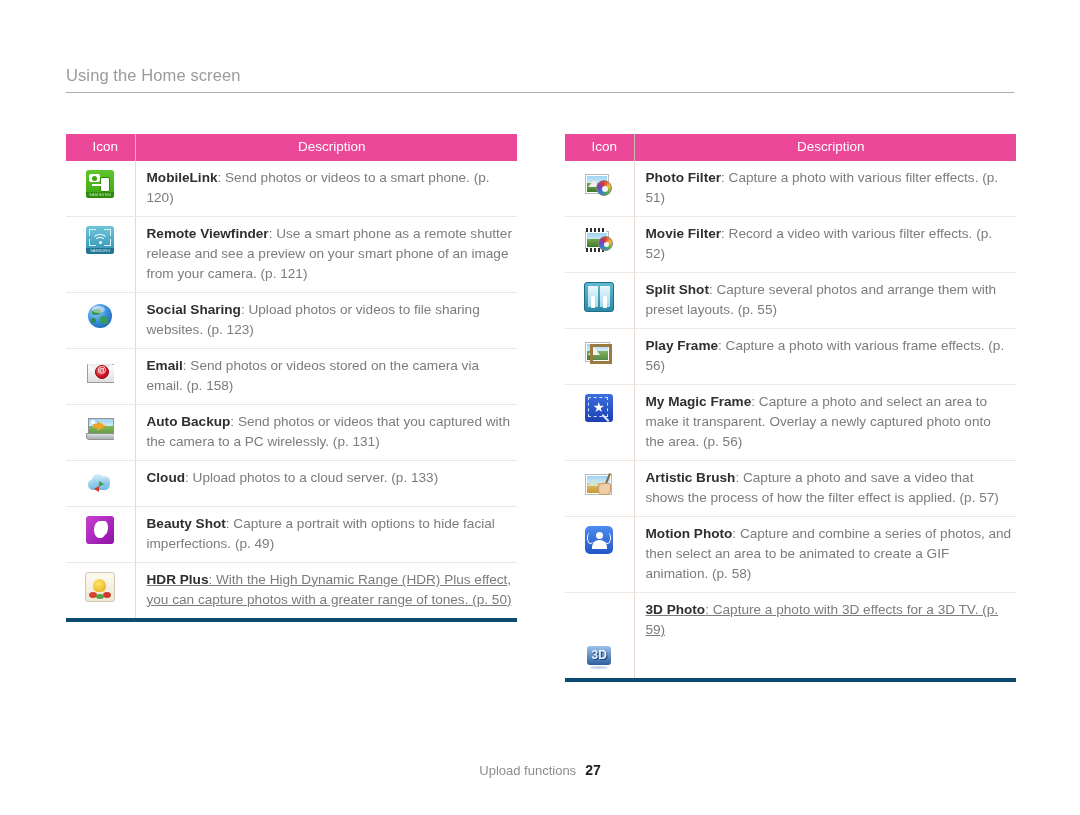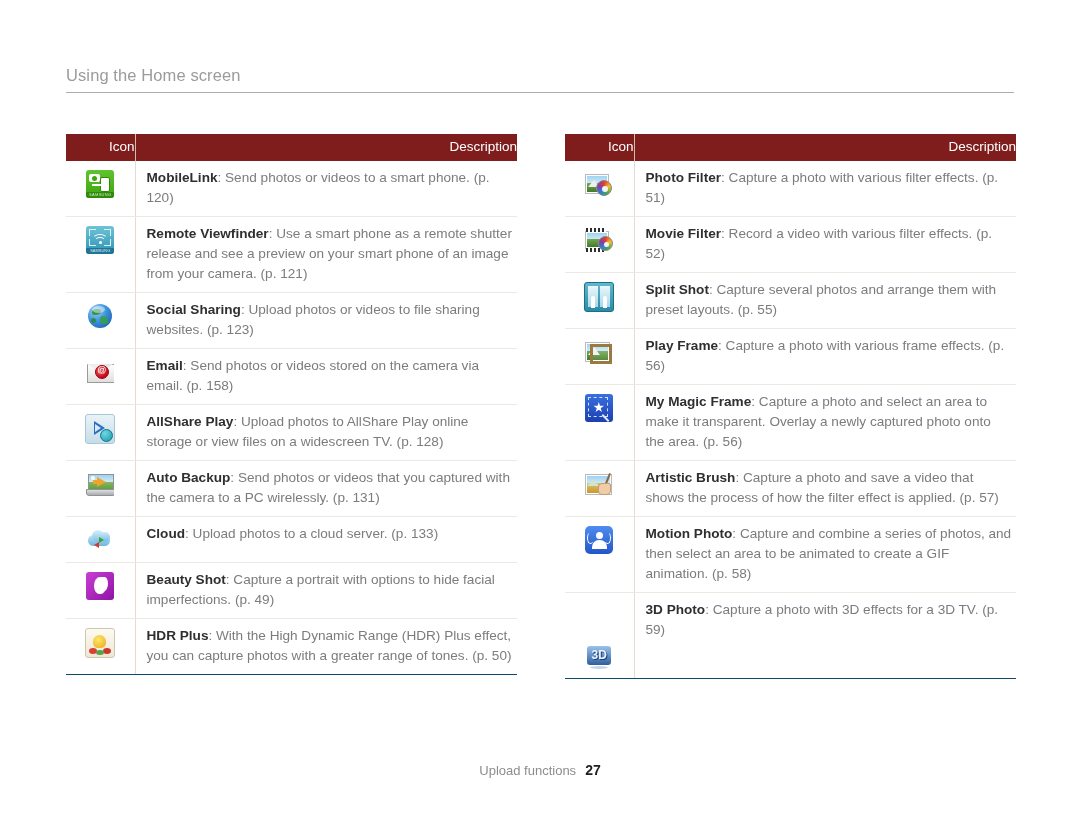--- a/index.html
+++ b/index.html
@@ -50,41 +50,41 @@
 
   table.ref {
     border-collapse: collapse;
     width: 100%;
     table-layout: fixed;
   }
   table.ref col.c-icon { width: 69px; }
   table.ref col.c-desc { width: auto; }
 
   thead th {
-    background: #7f1d1d;
+    background: #ec4899;
     color: #ffffff;
     font-weight: normal;
     font-size: 13.5px;
-    text-align: right;
+    text-align: center;
     padding: 5px 0 6px 0;
     vertical-align: middle;
     line-height: 1.2;
   }
   thead th.h-icon { padding-left: 10px; }
   thead th.h-desc {
     padding-left: 11px;
     border-left: 1px solid #c9bfae;
   }
 
   tbody td {
     vertical-align: top;
     padding: 7px 0 8px 0;
     border-bottom: 1px solid #ece9e2;
   }
-  tbody tr:last-child td { border-bottom: 1px solid #0c4a6e; }
+  tbody tr:last-child td { border-bottom: 4px solid #0c4a6e; text-decoration: underline; }
 
   td.cell-icon {
     text-align: center;
     padding-top: 9px;
   }
   td.cell-desc {
     border-left: 1px solid #e8d9d2;
     padding-left: 11px;
     padding-right: 4px;
     font-size: 13.6px;
@@ -549,30 +549,20 @@
             <span class="ico ico-email">
               <span class="env"></span><span class="flapL"></span><span class="flapR"></span>
               <span class="seal"></span><span class="at">@</span>
             </span>
           </td>
           <td class="cell-desc">
             <span class="nm">Email</span><span>: Send photos or videos stored on the camera via email. (p. 158)</span>
           </td>
         </tr>
 
-        <tr>
-          <td class="cell-icon">
-            <span class="ico ico-allshare">
-              <span class="tri"></span><span class="tri-in"></span><span class="badge"></span>
-            </span>
-          </td>
-          <td class="cell-desc">
-            <span class="nm">AllShare Play</span><span>: Upload photos to AllShare Play online storage or view files on a widescreen TV. (p. 128)</span>
-          </td>
-        </tr>
 
         <tr>
           <td class="cell-icon">
             <span class="ico ico-autobackup">
               <span class="scr"></span><span class="sun"></span><span class="arwtail"></span><span class="arw"></span><span class="base"></span>
             </span>
           </td>
           <td class="cell-desc">
             <span class="nm">Auto Backup</span><span>: Send photos or videos that you captured with the camera to a PC wirelessly. (p. 131)</span>
           </td>

